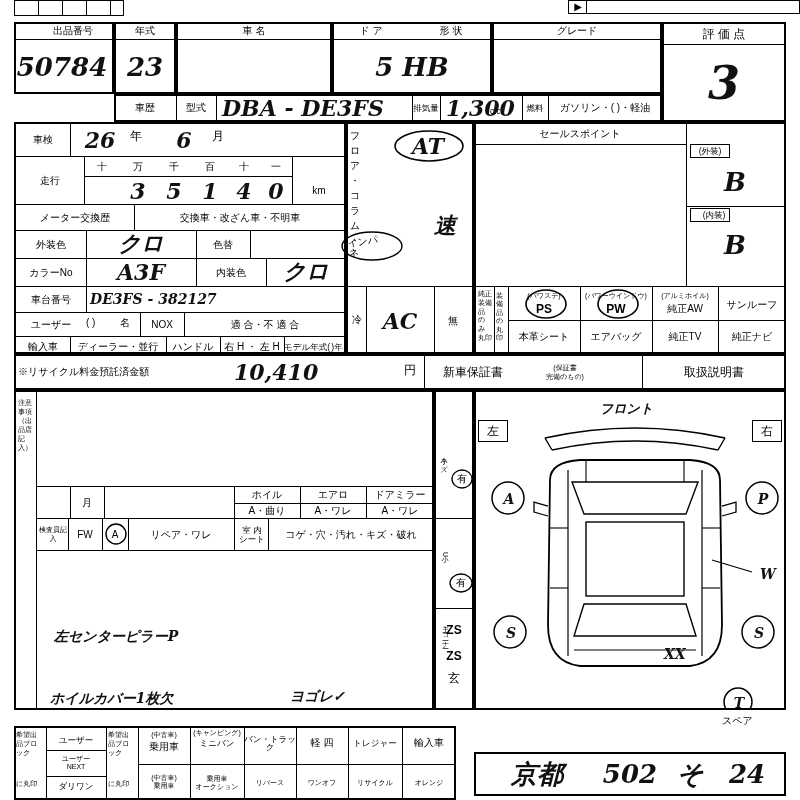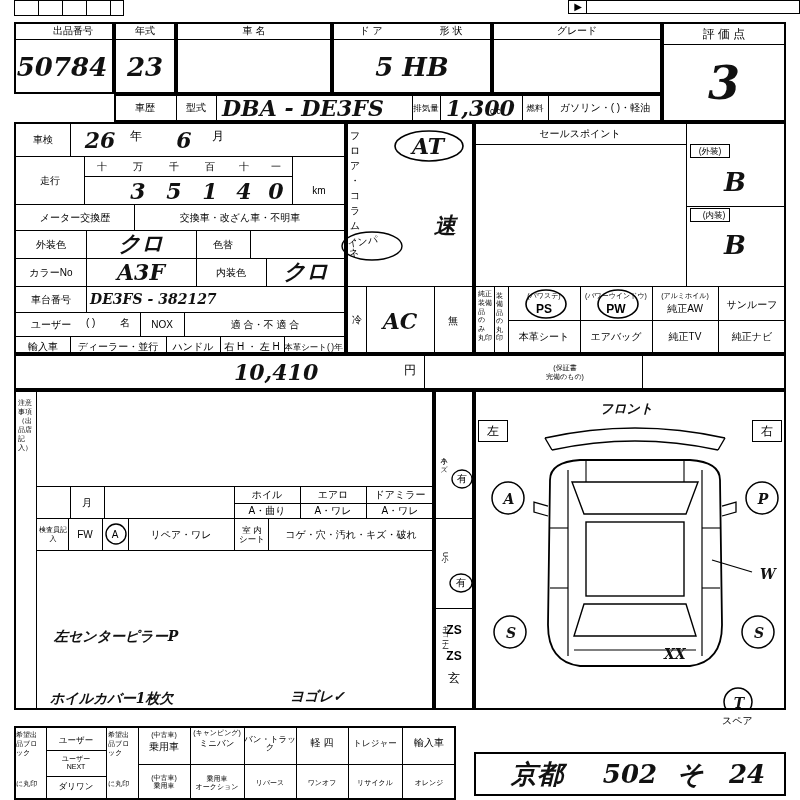--- a/index.html
+++ b/index.html
@@ -147,21 +147,21 @@
   <div class="line" style="left:14px;top:336px;width:332px;height:1px;"></div>
 
   <div class="t sm ctr" style="left:16px;top:338px;width:54px;height:18px;">輸入車</div>
   <div class="line" style="left:70px;top:336px;width:1px;height:18px;"></div>
   <div class="t sm ctr" style="left:70px;top:338px;width:96px;height:18px;">ディーラー・並行</div>
   <div class="line" style="left:166px;top:336px;width:1px;height:18px;"></div>
   <div class="t sm ctr" style="left:166px;top:338px;width:54px;height:18px;">ハンドル</div>
   <div class="line" style="left:220px;top:336px;width:1px;height:18px;"></div>
   <div class="t sm ctr" style="left:220px;top:338px;width:64px;height:18px;">右 H ・ 左 H</div>
   <div class="line" style="left:284px;top:336px;width:1px;height:18px;"></div>
-  <div class="t xs ctr" style="left:284px;top:338px;width:46px;height:18px;">本革シート(</div>
+  <div class="t xs ctr" style="left:284px;top:338px;width:46px;height:18px;">モデル年式(</div>
   <div class="t xs ctr" style="left:328px;top:338px;width:18px;height:18px;">)年</div>
 
   <div class="bx thick" style="left:346px;top:122px;width:128px;height:232px;"></div>
   <div class="t sm" style="left:350px;top:128px;width:16px;height:120px;line-height:1.5;">フ<br>ロ<br>ア<br>・<br>コ<br>ラ<br>ム<br>・</div>
   <div class="t sm" style="left:348px;top:236px;width:40px;height:20px;transform:rotate(-8deg);">インパネ</div>
   <div class="t hw hw2 ctr" style="left:398px;top:132px;width:60px;height:28px;">AT</div>
   <svg style="position:absolute;left:392px;top:128px;" width="74" height="36">
     <ellipse cx="37" cy="18" rx="34" ry="15" fill="none" stroke="#000" stroke-width="1.6"></ellipse>
   </svg>
   <svg style="position:absolute;left:340px;top:230px;" width="64" height="32">
@@ -214,25 +214,28 @@
   <div class="t sm ctr" style="left:720px;top:322px;width:64px;height:30px;">純正ナビ</div>
 
   <svg style="position:absolute;left:524px;top:288px;" width="44" height="32">
     <ellipse cx="22" cy="16" rx="20" ry="14" fill="none" stroke="#000" stroke-width="1.6"></ellipse>
   </svg>
   <svg style="position:absolute;left:596px;top:288px;" width="44" height="32">
     <ellipse cx="22" cy="16" rx="20" ry="14" fill="none" stroke="#000" stroke-width="1.6"></ellipse>
   </svg>
 
   <div class="bx thick" style="left:14px;top:354px;width:772px;height:36px;"></div>
+  <div class="t sm lft" style="left:18px;top:354px;width:210px;height:36px;">※リサイクル料金預託済金額</div>
   <div class="t hw hw2 lft" style="left:234px;top:354px;width:160px;height:36px;">10,410</div>
   <div class="t lbl" style="left:404px;top:364px;width:20px;height:20px;">円</div>
   <div class="line" style="left:424px;top:354px;width:1px;height:36px;"></div>
+  <div class="t lbl ctr" style="left:428px;top:356px;width:90px;height:32px;">新車保証書</div>
   <div class="t xxs ctr" style="left:520px;top:358px;width:90px;height:28px;line-height:1.3;">(保証書<br>完備のもの)</div>
   <div class="line" style="left:642px;top:354px;width:1px;height:36px;"></div>
+  <div class="t lbl ctr" style="left:642px;top:356px;width:144px;height:32px;">取扱説明書</div>
 
   <div class="bx thick" style="left:14px;top:390px;width:420px;height:320px;"></div>
   <div class="line" style="left:36px;top:390px;width:1px;height:320px;"></div>
   <div class="t xxs" style="left:18px;top:398px;width:16px;height:130px;line-height:1.3;">注意事項（出品店記入）</div>
 
   <div class="line" style="left:36px;top:486px;width:398px;height:1px;"></div>
   <div class="line" style="left:36px;top:518px;width:398px;height:1px;"></div>
   <div class="line" style="left:70px;top:486px;width:1px;height:32px;"></div>
   <div class="line" style="left:104px;top:486px;width:1px;height:32px;"></div>
   <div class="t sm ctr" style="left:70px;top:488px;width:34px;height:30px;">月</div>

